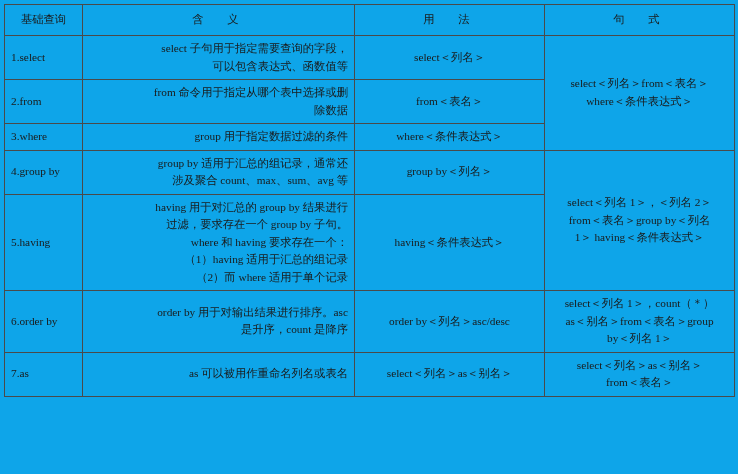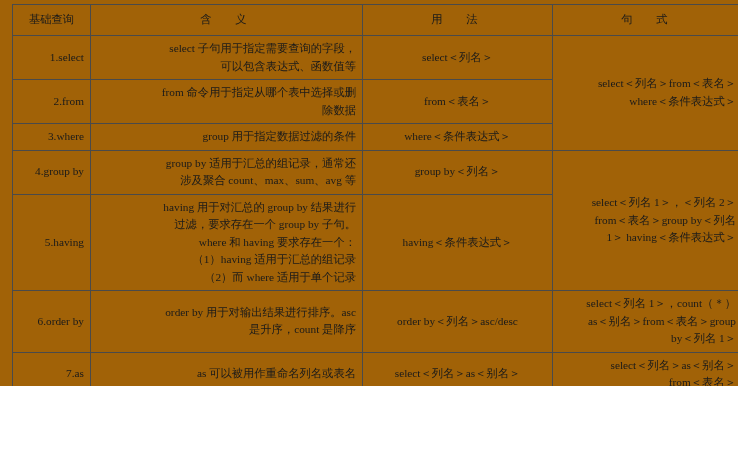--- a/index.html
+++ b/index.html
@@ -6,26 +6,25 @@
     margin: 0;
     padding: 0;
     background: #ffffff;
   }
   body {
     font-family: "Liberation Serif", "DejaVu Serif", serif;
     color: #1a1a1a;
   }
   .page {
     width: 738px;
-    height: 386px;
+    height: 474px;
     position: relative;
     box-sizing: border-box;
-    background: #a16207;
+    background: #0ea5e9;
     overflow: hidden;
-    padding-left: 8px;
   }
   table.sqltable {
     border-collapse: collapse;
     width: 730px;
     margin: 4px 4px 0 4px;
     table-layout: fixed;
   }
   table.sqltable td, table.sqltable th {
     border: 1px solid #4a4a4a;
     vertical-align: middle;
@@ -44,34 +43,34 @@
     text-align: center;
     height: 22px;
     padding: 2px 6px;
     font-size: 11.5px;
   }
   .hdr-spread {
     letter-spacing: 0.55em;
     padding-left: 0.55em;
   }
   .cell-key {
-    text-align: right;
+    text-align: left;
     font-size: 11.3px;
   }
   .cell-mean {
     text-align: right;
     padding-left: 12px;
     padding-right: 10px;
   }
   .cell-use {
     text-align: center;
     padding-left: 8px;
   }
   .cell-form {
-    text-align: right;
+    text-align: center;
     padding-left: 8px;
     padding-right: 6px;
   }
   .multi span {
     display: block;
   }
 </style>
 </head>
 <body>
 

